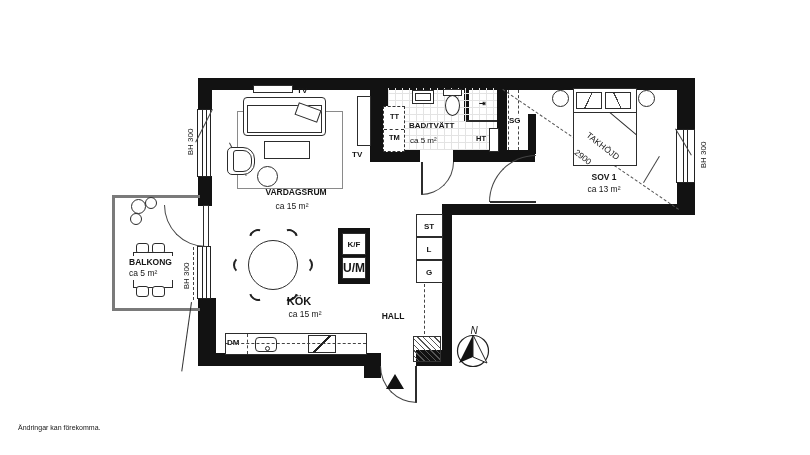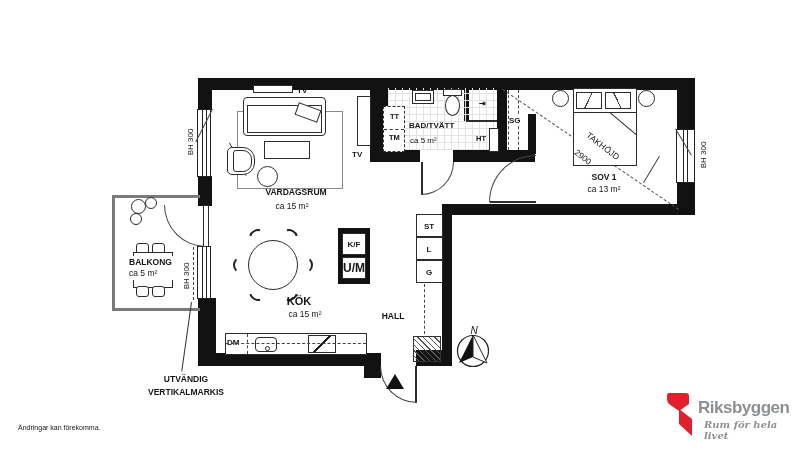--- a/index.html
+++ b/index.html
@@ -180,36 +180,24 @@
 
   <div class="win" style="left:676px;top:129px;width:19px;height:54px;">
     <div class="wl" style="left:6px;top:0;width:1px;height:52px;"></div>
     <div class="wl" style="left:10px;top:0;width:1px;height:52px;"></div>
   </div>
   <div class="rot" style="left:675px;top:129px;height:31px;border-left:1px solid #444;transform:rotate(-31deg);"></div>
   <div class="rot" style="left:659px;top:156px;height:31px;border-left:1px solid #444;transform:rotate(31deg);"></div>
   <div class="lbl r90" style="left:703px;top:155px;font-size:8px;font-weight:400;position:absolute;">BH 300</div>
 
   <div class="rot" style="left:191px;top:302px;height:70px;border-left:1px solid #333;transform:rotate(8deg);"></div>
-  <div style="position:absolute;left:132px;top:373px;width:108px;text-align:center;font-size:8.5px;font-weight:700;color:#161616;line-height:13px;">
-    <div>UTVÄNDIG</div>
-    <div>VERTIKALMARKIS</div>
-  </div>
 
   <div class="lbl ctr" style="left:474px;top:330px;font-size:10px;font-style:italic;font-weight:400;position:absolute;">N</div>
   <svg width="46" height="46" style="position:absolute;left:449px;top:328px;">
     <circle cx="24" cy="23" r="15.5" fill="none" stroke="#222" stroke-width="1.2"></circle>
     <polygon points="24,7 10,35 24,29" fill="#121212"></polygon>
     <polygon points="24,7 38,35 24,29" fill="#fff" stroke="#222" stroke-width="1"></polygon>
   </svg>
 
   <div class="lbl" style="left:18px;top:424px;font-size:7px;font-weight:400;">Ändringar kan förekomma.</div>
 
-  <div style="position:absolute;left:662px;top:390px;width:140px;height:52px;">
-    <svg width="30" height="48" style="position:absolute;left:4px;top:2px;">
-      <path d="M3,1 H20 Q23,1 23,4 V12 L13,19 L3,12 Q1,10 1,7 V4 Q1,1 3,1 Z" fill="#e2202c"></path>
-      <path d="M13,17 L26,27 V44 L13,32 Z" fill="#e2202c"></path>
-    </svg>
-    <div style="position:absolute;left:36px;top:8px;font-size:17px;font-weight:700;color:#8d9093;letter-spacing:-0.5px;">Riksbyggen</div>
-    <div style="position:absolute;left:42px;top:29px;font-family:'DejaVu Serif',serif;font-style:italic;font-size:10px;font-weight:700;color:#8d9093;">Rum för hela livet</div>
-  </div>
 
 </div>
 
 </body></html>

